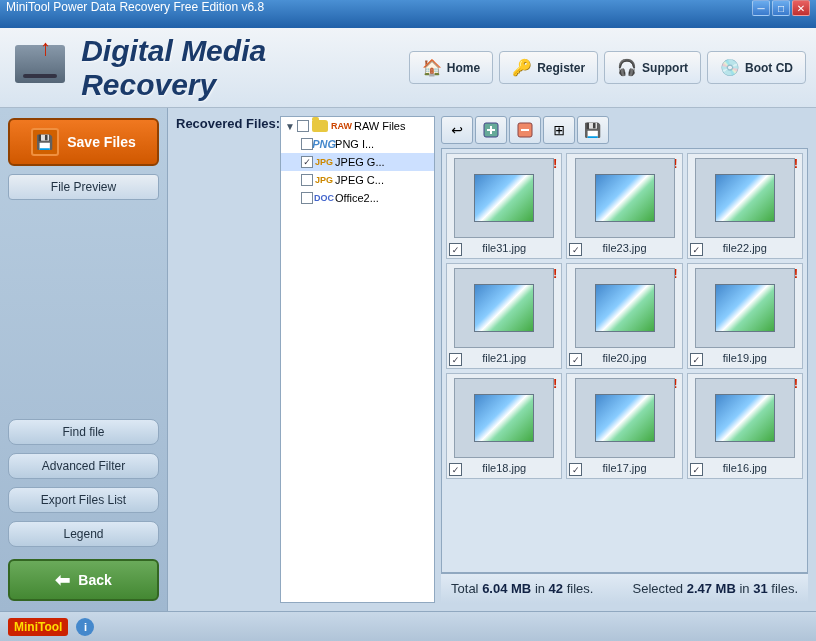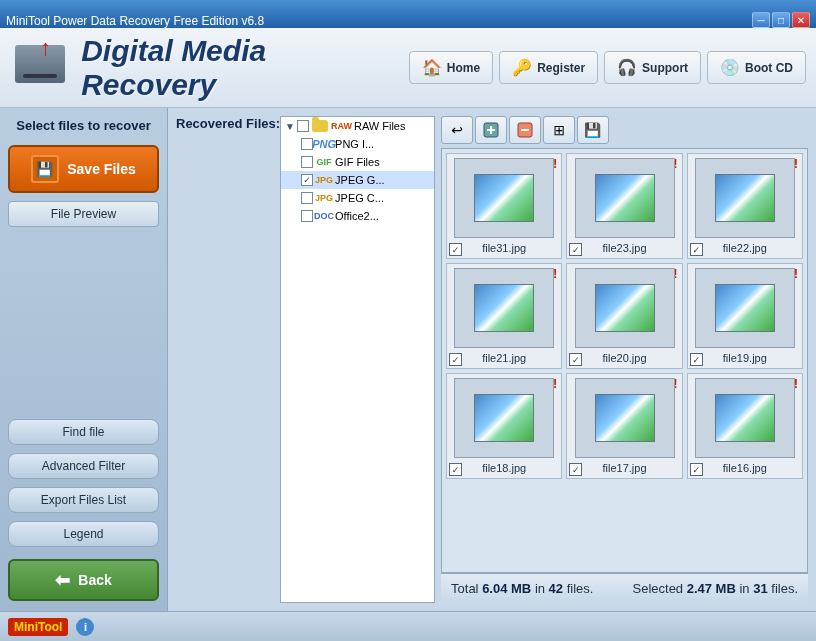--- a/index.html
+++ b/index.html
@@ -10,21 +10,21 @@
       width: 816px;
       height: 641px;
       overflow: hidden;
     }
 
     
     #title-bar {
       background: linear-gradient(to bottom, #4a90d4, #2060a8);
       height: 28px;
       display: flex;
-      align-items: flex-end;
+      align-items: flex-start;
       justify-content: space-between;
       padding: 0 6px;
       color: white;
       font-size: 12px;
       gap: 40px;
     }
     #title-bar-controls { display: flex; gap: 2px; }
     .title-btn {
       width: 18px; height: 16px;
       border: 1px solid rgba(255,255,255,0.4);
@@ -431,21 +431,20 @@
     <button class="nav-btn">
       <span class="nav-icon">💿</span>
       <span>Boot CD</span>
     </button>
   </div>
 </div>
 
 <div id="main">
 
   <div id="left-panel">
-    <div id="select-label">Select files to recover</div>
     <button id="save-files-btn">
       <div class="save-icon">💾</div>
       <span>Save Files</span>
     </button>
     <button id="file-preview-btn" class="left-action-btn">File Preview</button>
     <div id="left-spacer"></div>
     <button class="left-action-btn">Find file</button>
     <button class="left-action-btn">Advanced Filter</button>
     <button class="left-action-btn">Export Files List</button>
     <button class="left-action-btn">Legend</button>
@@ -473,27 +472,20 @@
         </div>
 
         <div class="tree-item" style="padding-left:20px">
           <div class="tree-checkbox"></div>
           <div class="tree-file-icon">
               <span class="icon-png">PNG</span>
             </div>
           <span>PNG I...</span>
         </div>
 
-        <div class="tree-item" style="padding-left:20px">
-          <div class="tree-checkbox"></div>
-          <div class="tree-file-icon">
-              <span class="icon-gif">GIF</span>
-            </div>
-          <span>GIF Files</span>
-        </div>
 
         <div class="tree-item selected" style="padding-left:20px">
           <div class="tree-checkbox checked">✓</div>
           <div class="tree-file-icon">
               <span class="icon-jpeg">JPG</span>
             </div>
           <span>JPEG G...</span>
         </div>
 
         <div class="tree-item" style="padding-left:20px">

